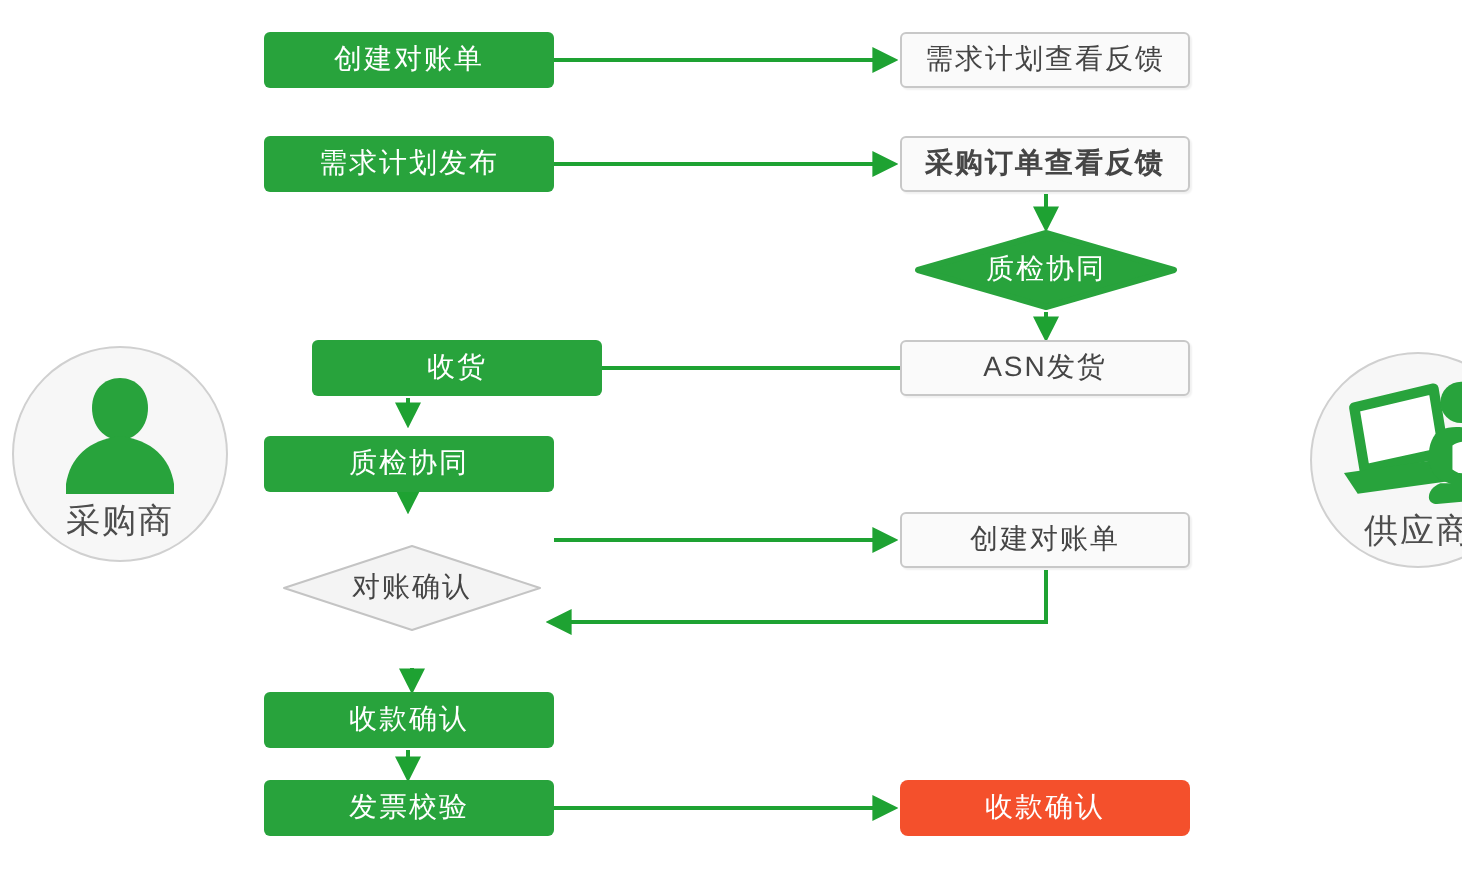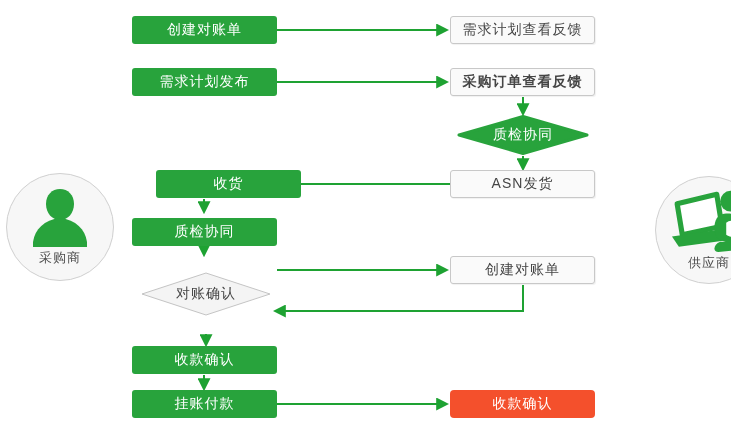--- a/index.html
+++ b/index.html
@@ -63,21 +63,21 @@
     position:absolute;z-index:2;
     width:108px;height:108px;
     background:var(--circle-bg);
     border:1px solid var(--circle-border);
     border-radius:50%;
     box-sizing:border-box;
     display:flex;flex-direction:column;align-items:center;justify-content:flex-start;
   }
   .actor-icon{margin-top:13px;}
   .actor-label{
-    font-size:13px;color:#4D4D4D;letter-spacing:1px;
+    font-size:17px;color:#4D4D4D;letter-spacing:1px;
     margin-top:2px;
   }
 </style>
 </head>
 <body>
 
 <div class="canvas">
 
   <svg class="edges-svg" width="731" height="436">
     <defs>
@@ -132,21 +132,21 @@
   <div class="node green-box" style="left:132px;top:170px;margin-left:24px;">
     <span>收货</span>
   </div>
   <div class="node green-box" style="left:132px;top:218px;">
     <span>质检协同</span>
   </div>
   <div class="node green-box" style="left:132px;top:346px;">
     <span>收款确认</span>
   </div>
   <div class="node green-box" style="left:132px;top:390px;">
-    <span>挂账付款</span>
+    <span>发票校验</span>
   </div>
 
   <div class="node white-box" style="left:450px;top:16px;">
     <span>需求计划查看反馈</span>
   </div>
   <div class="node white-box" style="left:450px;top:68px;font-weight:bold;">
     <span>采购订单查看反馈</span>
   </div>
   <div class="node white-box" style="left:450px;top:170px;">
     <span>ASN发货</span>

